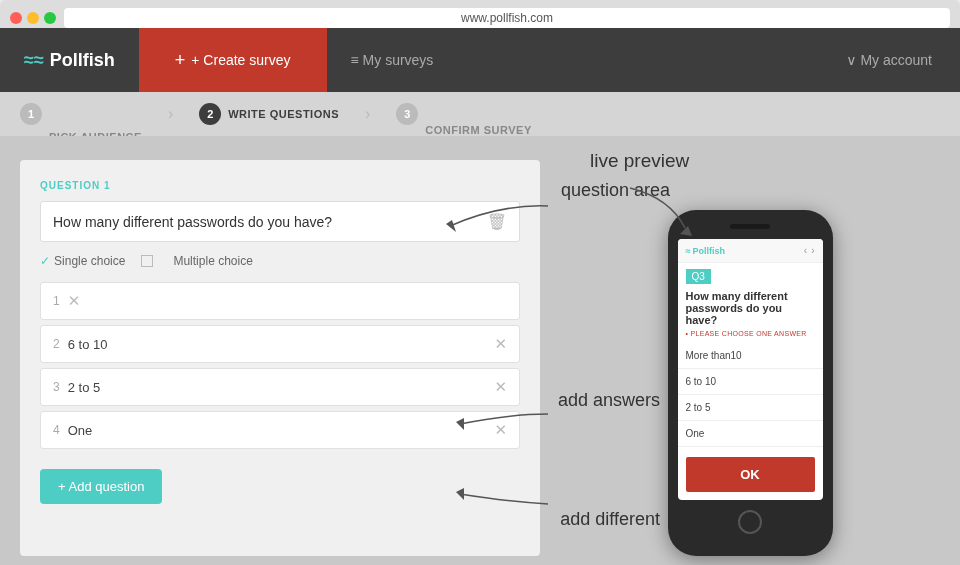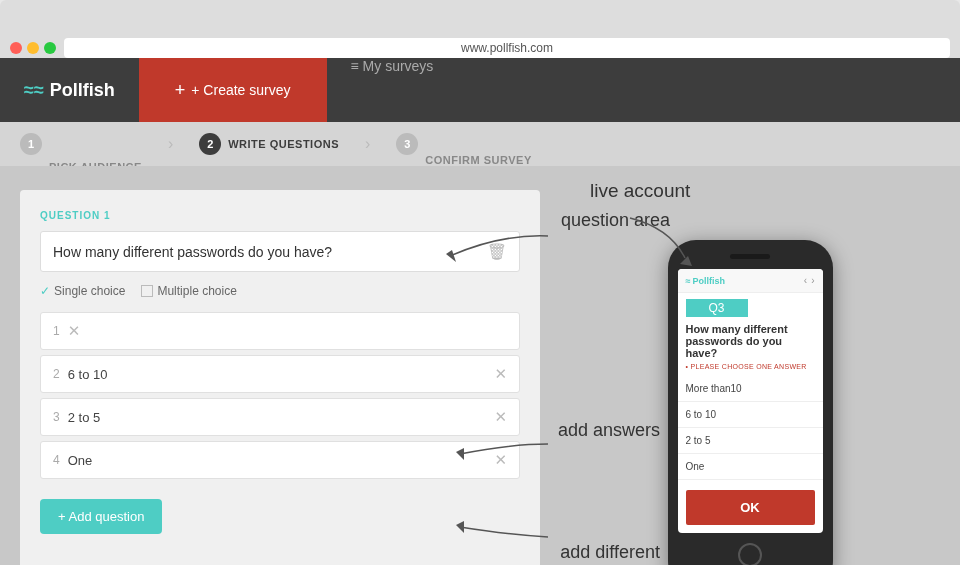--- a/index.html
+++ b/index.html
@@ -8,43 +8,46 @@
       background: #e8e8e8;
       width: 960px;
       height: 565px;
       overflow: hidden;
     }
   </style>
 </head>
 <body>
 
 <div style="background:#ddd;padding:8px 10px 0;border-radius:6px 6px 0 0;">
-  <div style="display:flex;align-items:center;gap:8px;margin-top:30px;">
+  <div style="display:flex;align-items:center;gap:8px;">
     <div style="display:flex;gap:5px;">
       <div style="width:12px;height:12px;border-radius:50%;background:#ff5f57;"></div>
       <div style="width:12px;height:12px;border-radius:50%;background:#ffbd2e;"></div>
       <div style="width:12px;height:12px;border-radius:50%;background:#28c940;"></div>
     </div>
     <div style="flex:1;background:white;border-radius:4px;text-align:center;font-size:12px;color:#555;padding:3px 10px;">www.pollfish.com</div>
   </div>
 </div>
 
 <div>
 
   <div style="display:flex;align-items:stretch;background:#3d3d3d;height:64px;">
     <div style="display:flex;align-items:center;padding:0 24px;color:white;font-size:18px;font-weight:bold;gap:6px;">
       <span style="color:#4ecdc4;font-size:18px;">≈≈</span>
       <span>Pollfish</span>
     </div>
     <div style="background:#c0392b;display:flex;align-items:center;padding:0 36px;color:white;font-size:15px;cursor:pointer;gap:6px;">
       <span style="font-size:18px;">+</span>
       <span style="font-size:14px;">+ Create survey</span>
     </div>
-    <div style="display:flex;padding:0 24px;color:#aaa;font-size:14px;cursor:pointer;gap:4px;">
+    <div style="display:flex;align-items:center;padding:0 24px;color:#aaa;font-size:14px;cursor:pointer;gap:4px;">
       <span>≡  My surveys</span>
+    </div>
+    <div style="margin-left:auto;display:flex;align-items:center;padding:0 28px;color:#aaa;font-size:14px;cursor:pointer;">
+      <span>∨  My account</span>
     </div>
   </div>
 
   <div style="background:#d5d5d5;display:flex;align-items:center;padding:0 20px;height:44px;gap:0;">
     <div style="display:flex;align-items:center;gap:7px;padding:0 16px 0 0;">
       <div style="width:22px;height:22px;border-radius:50%;display:flex;align-items:center;justify-content:center;font-size:11px;font-weight:bold;background:#bbb;color:white;">1</div>
       <span style="font-size:11px;font-weight:600;letter-spacing:0.5px;color:#888;text-transform:uppercase;margin-top:46px;">PICK AUDIENCE</span>
     </div>
     <span style="color:#bbb;margin:0 10px;font-size:16px;">›</span>
     <div style="display:flex;align-items:center;gap:7px;padding:0 16px;">
@@ -66,21 +69,21 @@
       <div style="display:flex;align-items:center;background:white;border:1px solid #ddd;border-radius:3px;padding:10px 12px;margin-bottom:12px;">
         <span style="flex:1;font-size:14px;color:#333;">How many different passwords do you have?</span>
         <span style="color:#bbb;cursor:pointer;font-size:16px;">🗑</span>
       </div>
 
       <div style="display:flex;gap:16px;margin-bottom:14px;font-size:12px;color:#666;">
         <div style="display:flex;align-items:center;gap:4px;cursor:pointer;">
           <span style="color:#4ecdc4;font-size:12px;">✓</span>
           <span>Single choice</span>
         </div>
-        <div style="display:flex;align-items:center;gap:4px;cursor:pointer;justify-content:flex-end;">
+        <div style="display:flex;align-items:center;gap:20px;cursor:pointer;justify-content:flex-end;">
           <span style="width:12px;height:12px;border:1px solid #bbb;display:inline-block;"></span>
           <span>Multiple choice</span>
         </div>
       </div>
 
       <div>
         <div style="display:flex;align-items:center;padding:9px 12px;background:white;border:1px solid #e0e0e0;border-radius:3px;margin-bottom:5px;font-size:13px;color:#444;">
           <span style="color:#aaa;margin-right:8px;font-size:12px;">1</span>
           <span style="color:#bbb;cursor:pointer;font-size:15px;">✕</span>
         </div>
@@ -116,40 +119,40 @@
       </svg>
 
       <div style="position:absolute;bottom:26px;right:-120px;font-family:'Comic Sans MS',cursive,sans-serif;font-size:18px;color:#333;white-space:nowrap;">add different</div>
       <svg style="position:absolute;bottom:42px;right:-10px;width:110px;height:40px;" viewBox="0 0 110 40">
         <path d="M 108 30 Q 70 28 20 20" stroke="#555" stroke-width="1.5" fill="none"></path>
         <polygon points="16,18 24,14 24,26" fill="#555"></polygon>
       </svg>
     </div>
 
     <div style="flex:1;position:relative;display:flex;flex-direction:column;align-items:center;">
-      <div style="position:absolute;top:-10px;left:30px;font-family:'Comic Sans MS',cursive,sans-serif;font-size:19px;color:#333;">live account</div>
+      <div style="position:absolute;top:-10px;left:30px;font-family:'Comic Sans MS',cursive,sans-serif;font-size:19px;color:#333;">live preview</div>
       <svg style="position:absolute;top:18px;left:60px;width:80px;height:60px;" viewBox="0 0 80 60">
         <path d="M 10 10 Q 50 20 65 50" stroke="#555" stroke-width="1.5" fill="none"></path>
         <polygon points="60,56 68,48 72,58" fill="#555"></polygon>
       </svg>
 
       <div style="background:#2a2a2a;border-radius:28px;padding:14px 10px 22px;width:165px;box-shadow:0 4px 20px rgba(0,0,0,0.4);margin-top:50px;">
         <div style="width:40px;height:5px;background:#1a1a1a;border-radius:3px;margin:0 auto 10px;"></div>
         <div style="background:white;border-radius:4px;overflow:hidden;">
           <div style="background:#f8f8f8;padding:6px 8px;display:flex;align-items:center;justify-content:space-between;border-bottom:1px solid #eee;">
             <div style="font-size:9px;font-weight:bold;color:#4ecdc4;display:flex;align-items:center;gap:2px;">
               <span>≈</span>
               <span>Pollfish</span>
             </div>
             <div style="display:flex;gap:4px;">
               <span style="font-size:10px;color:#999;cursor:pointer;">‹</span>
               <span style="font-size:10px;color:#999;cursor:pointer;">›</span>
             </div>
           </div>
-          <div style="background:#4ecdc4;color:white;font-size:12px;padding:2px 23px;margin:6px 8px 2px;display:inline-block;">Q3</div>
+          <div style="background:#4ecdc4;color:white;font-size:10px;padding:2px 6px;margin:6px 8px 2px;display:inline-block;">Q3</div>
           <div style="font-size:11px;font-weight:bold;color:#333;padding:4px 8px 4px;">How many different passwords do you have?</div>
           <div style="font-size:7px;color:#c0392b;padding:0 8px 6px;letter-spacing:0.3px;">• PLEASE CHOOSE ONE ANSWER</div>
           <div style="border-bottom:1px solid #eee;padding:7px 8px;font-size:10px;color:#444;cursor:pointer;">More than10</div>
           <div style="border-bottom:1px solid #eee;padding:7px 8px;font-size:10px;color:#444;cursor:pointer;">6 to 10</div>
           <div style="border-bottom:1px solid #eee;padding:7px 8px;font-size:10px;color:#444;cursor:pointer;">2 to 5</div>
           <div style="border-bottom:1px solid #eee;padding:7px 8px;font-size:10px;color:#444;cursor:pointer;">One</div>
           <div style="background:#c0392b;color:white;text-align:center;font-size:13px;font-weight:bold;padding:10px;margin:10px 8px 8px;border-radius:2px;cursor:pointer;">OK</div>
         </div>
         <div style="width:24px;height:24px;border-radius:50%;border:2px solid #555;margin:10px auto 0;cursor:pointer;"></div>
       </div>

